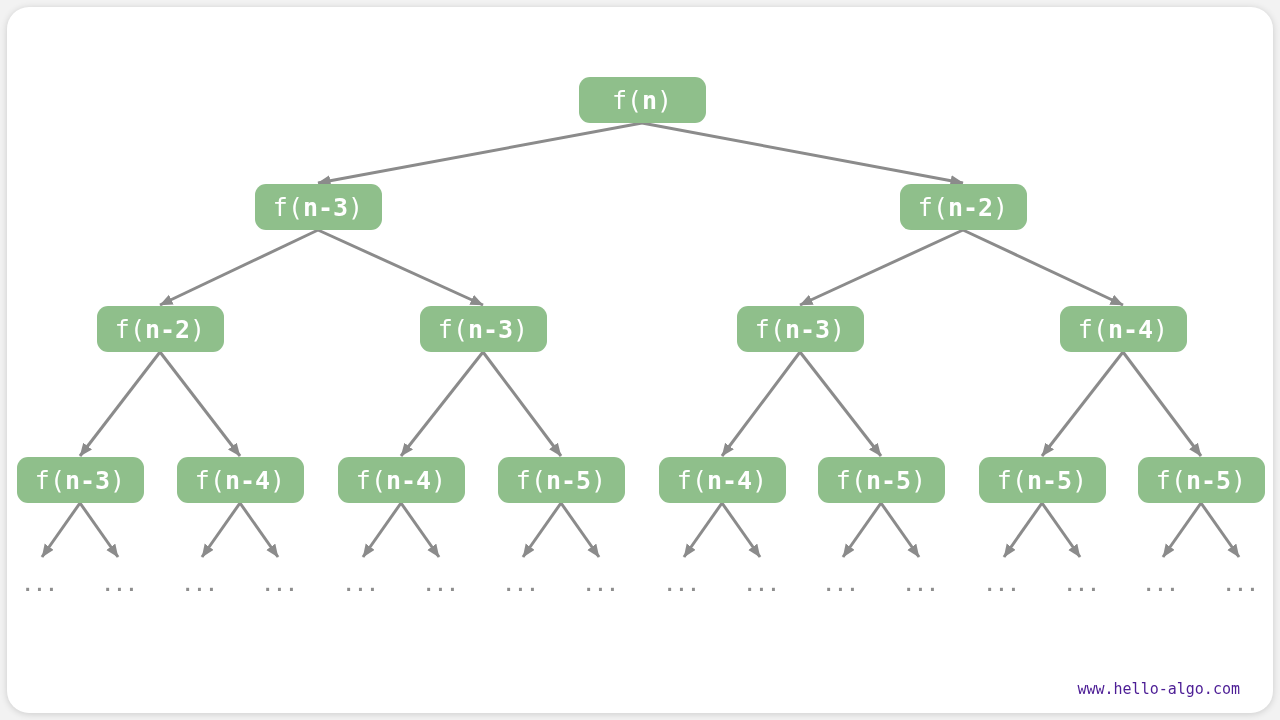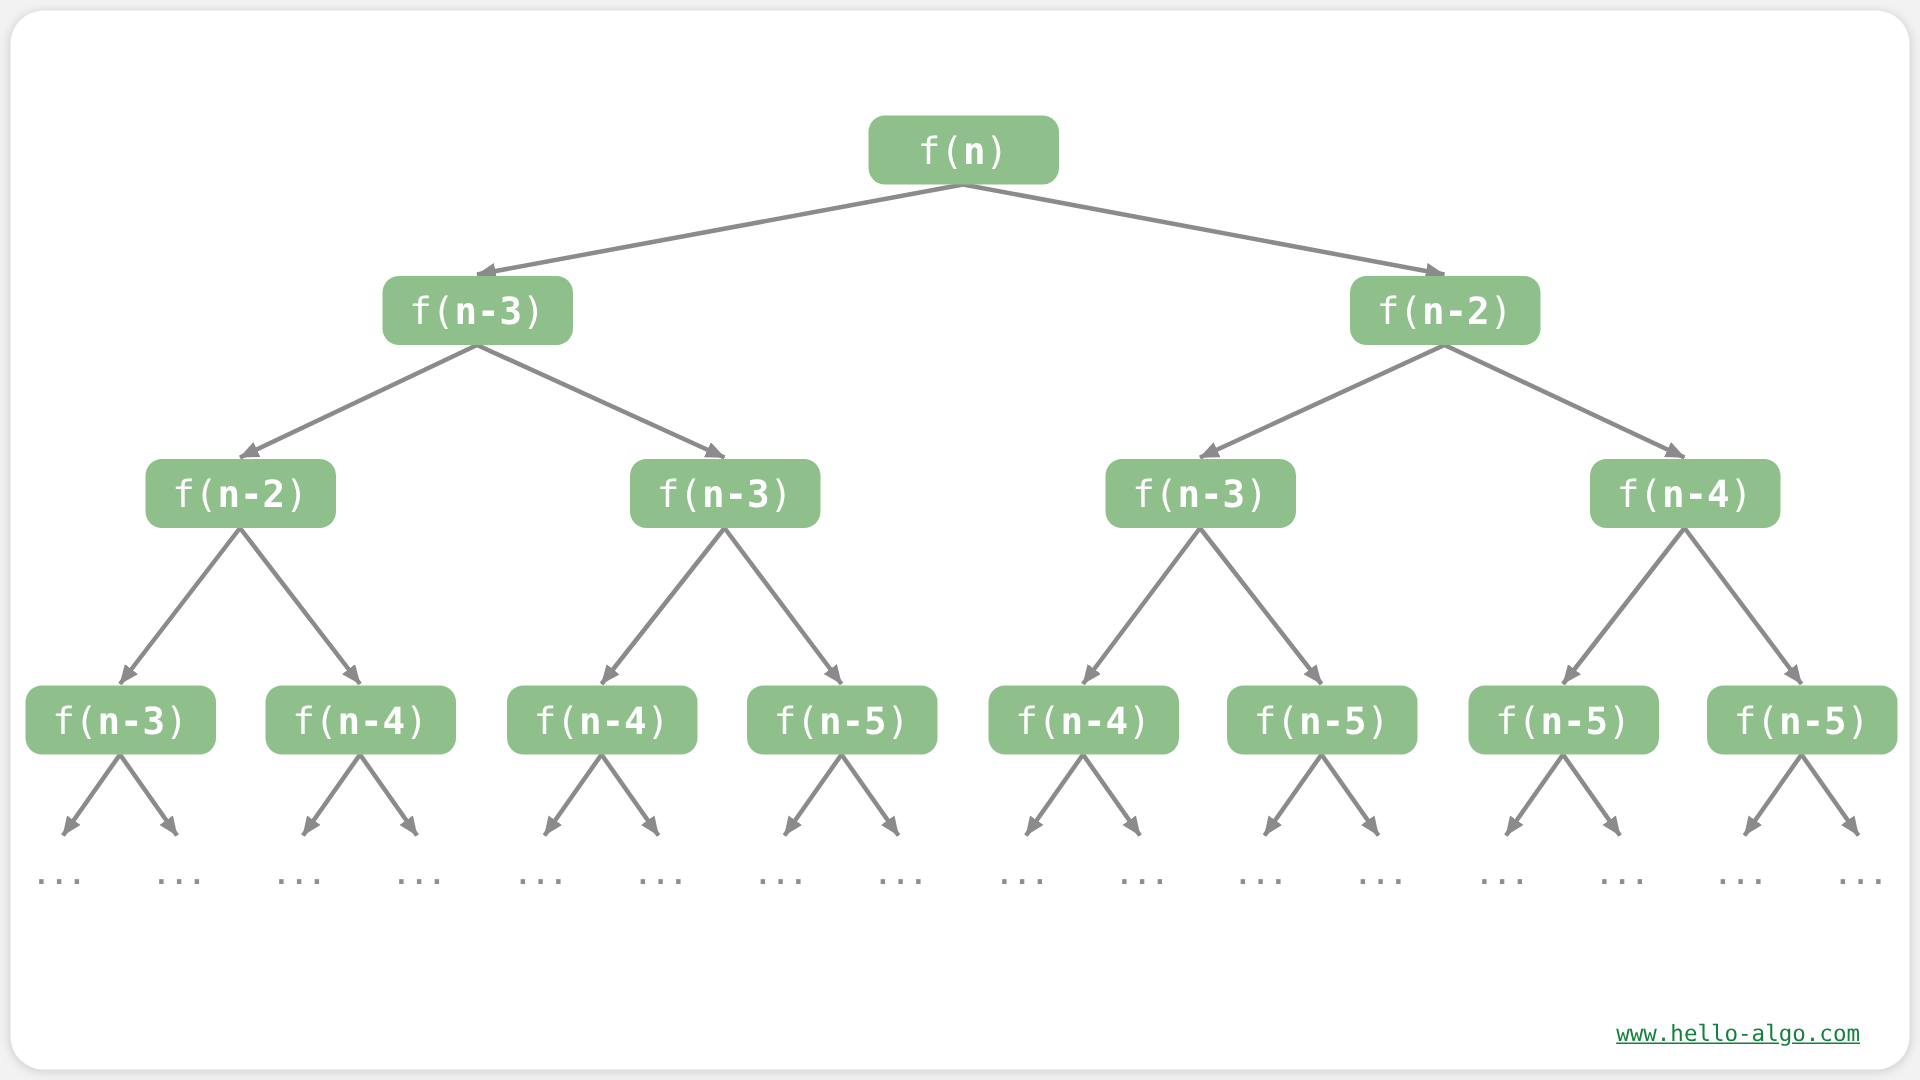--- a/index.html
+++ b/index.html
@@ -186,14 +186,14 @@
       <div class="ellipsis" style="left: 682px; top: 584px; color: rgb(142, 142, 142);">...</div>
       <div class="ellipsis" style="left: 762px; top: 584px; color: rgb(142, 142, 142);">...</div>
       <div class="ellipsis" style="left: 841px; top: 584px; color: rgb(142, 142, 142);">...</div>
       <div class="ellipsis" style="left: 921px; top: 584px; color: rgb(142, 142, 142);">...</div>
       <div class="ellipsis" style="left: 1002px; top: 584px; color: rgb(142, 142, 142);">...</div>
       <div class="ellipsis" style="left: 1082px; top: 584px; color: rgb(142, 142, 142);">...</div>
       <div class="ellipsis" style="left: 1161px; top: 584px; color: rgb(142, 142, 142);">...</div>
       <div class="ellipsis" style="left: 1241px; top: 584px; color: rgb(142, 142, 142);">...</div>
     </div>
 
-  <div class="watermark" style="color: #15803d; text-decoration: underline;">www.hello-algo.com</div>
+  <div class="watermark" style="color: #4c1d95;">www.hello-algo.com</div>
 </div>
 
 </body></html>

